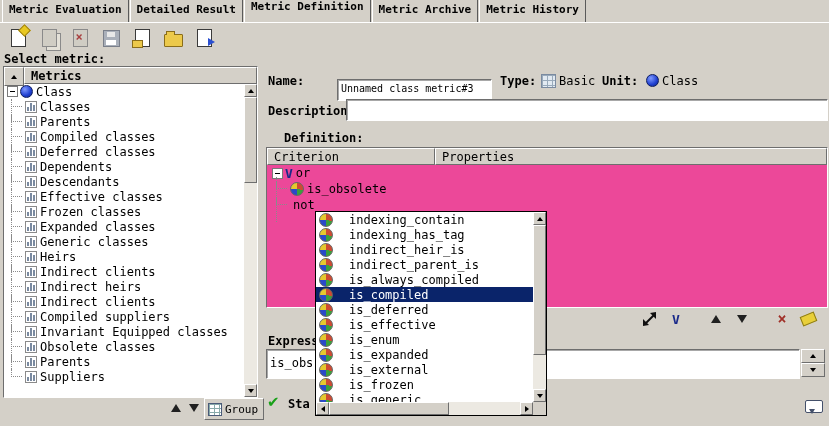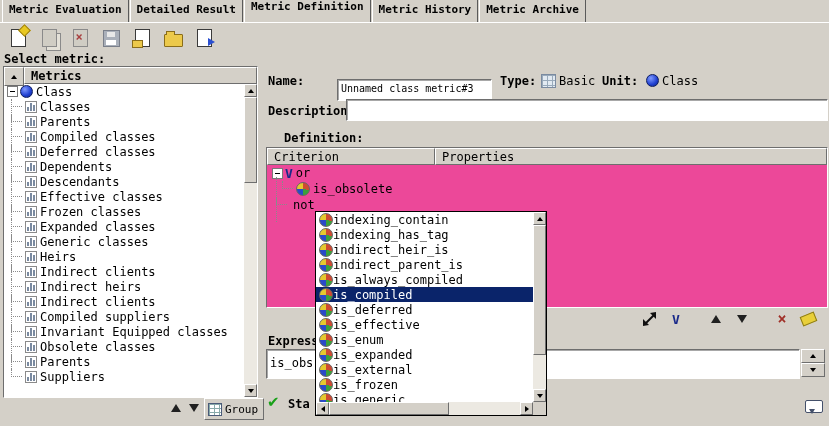--- a/index.html
+++ b/index.html
@@ -96,42 +96,42 @@
 
   
   .spinbtn{width:24px;height:14px;background:#d4d0c8;border:1px solid;border-color:#fff #6e6e6e #6e6e6e #fff;display:flex;align-items:center;justify-content:center;box-sizing:border-box}
   .check{font-family:"DejaVu Sans",sans-serif;font-weight:bold;font-size:15px;color:#18a018}
   .bubble{width:16px;height:11px;background:#fff;border:1px solid #44506a;border-radius:2px;position:relative}
   .bubble:after{content:"";position:absolute;left:3px;bottom:-5px;width:0;height:0;border:3px solid transparent;border-top:5px solid #44506a}
 
   
   #dropdown{left:315px;top:211px;width:230px;height:203px;background:#fff;border:1px solid #000;z-index:20}
   .dd-list{position:absolute;left:0;top:0;right:13px;bottom:13px;overflow:hidden}
-  .dd-item{height:15px;display:flex;align-items:center;gap:0;padding-left:3px;white-space:nowrap}
+  .dd-item{height:15px;display:flex;align-items:center;gap:16px;padding-left:3px;white-space:nowrap}
   .dd-item.selected{background:#0a246a;color:#fff}
   .dd-vsb{position:absolute;top:0;right:0;bottom:13px;width:13px;background:#ece9e2}
   .dd-vsb .thumb{position:absolute;left:0;top:13px;width:13px;height:130px;background:#d4d0c8;border:1px solid;border-color:#fff #6e6e6e #6e6e6e #fff;box-sizing:border-box}
   .dd-vsb .down{position:absolute;bottom:0}
   .dd-hsb{position:absolute;left:0;bottom:0;right:13px;height:13px;background:#ece9e2;display:flex}
   .dd-hsb .thumb-h{width:120px;height:13px;background:#d4d0c8;border:1px solid;border-color:#fff #6e6e6e #6e6e6e #fff;box-sizing:border-box}
   .dd-hsb .rbtn{margin-left:auto}
   .dd-corner{position:absolute;right:0;bottom:0;width:13px;height:13px;background:#d4d0c8}
 </style>
 </head>
 <body>
 
 <div id="app">
 
   <div class="tabline"></div>
   <div class="tabs">
     <div class="tab">Metric Evaluation</div>
     <div class="tab">Detailed Result</div>
     <div class="tab active">Metric Definition</div>
+    <div class="tab">Metric Archive</div>
     <div class="tab">Metric History</div>
-    <div class="tab">Metric Archive</div>
   </div>
 
   <div class="toolbar">
     <div class="tbtn">
       <span class="pg">
           <i class="star"></i>
         </span>
     </div>
     <div class="tbtn dis">
       <span class="pg">
@@ -397,21 +397,21 @@
     </div>
     <div class="def-body">
       <div class="def-vline"></div>
       <div class="drow" style="padding-left:5px">
         <span class="minus-box">
             <i></i>
           </span>
         <span class="or-ic">V</span>
         <span class="lbl">or</span>
       </div>
-      <div class="drow" style="padding-left:15px">
+      <div class="drow" style="padding-left:9px">
         <i class="connector"></i>
         <span class="pie"></span>
         <span class="lbl">is_obsolete</span>
       </div>
       <div class="drow" style="padding-left:9px">
         <i class="connector"></i>
         <span class="lbl">not</span>
       </div>
     </div>
   </div>

